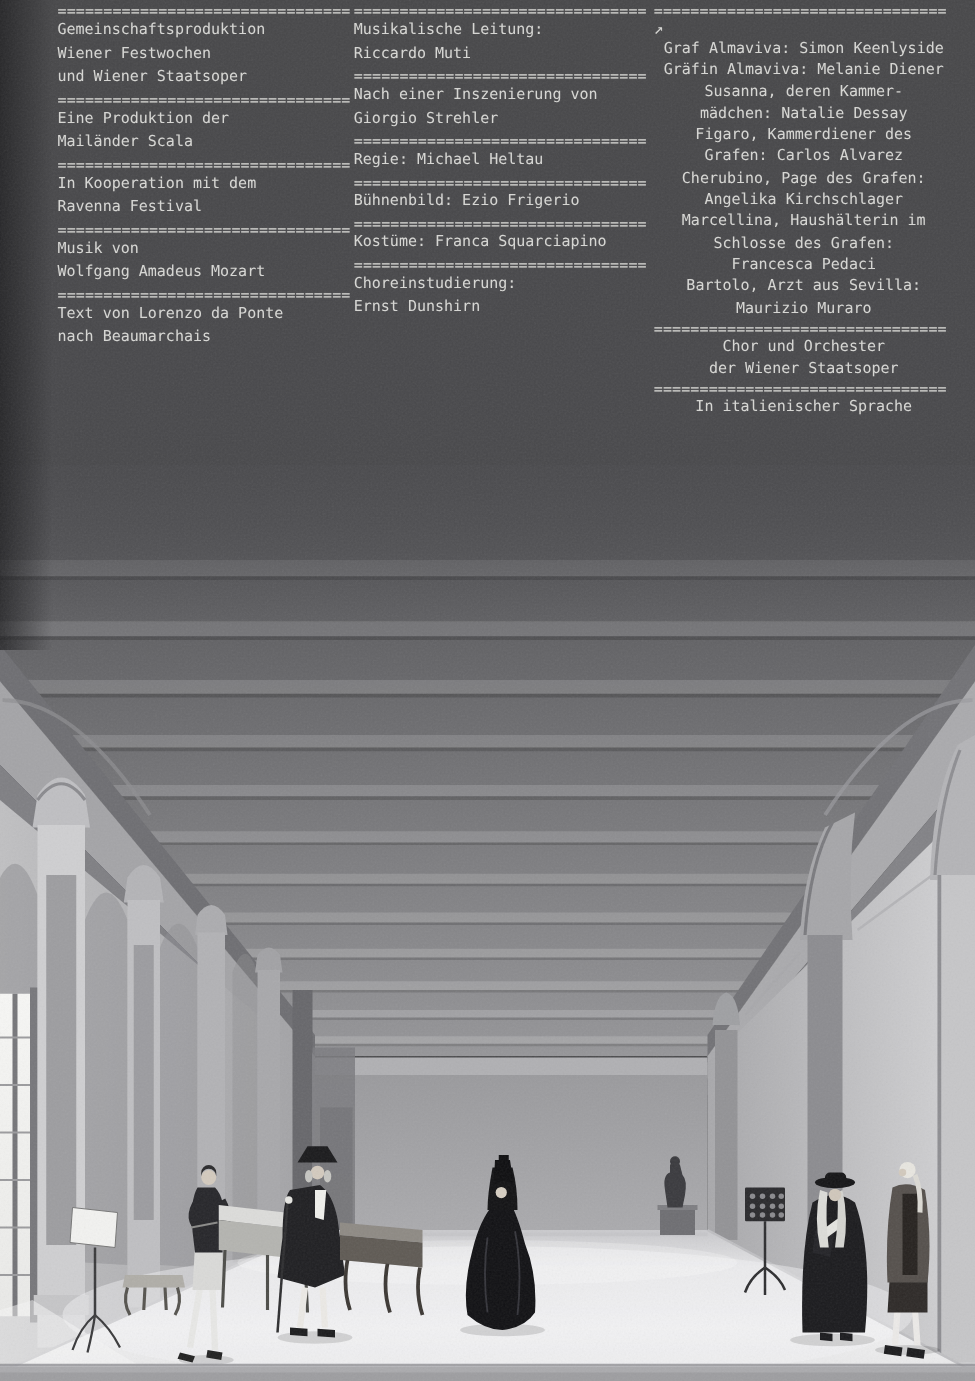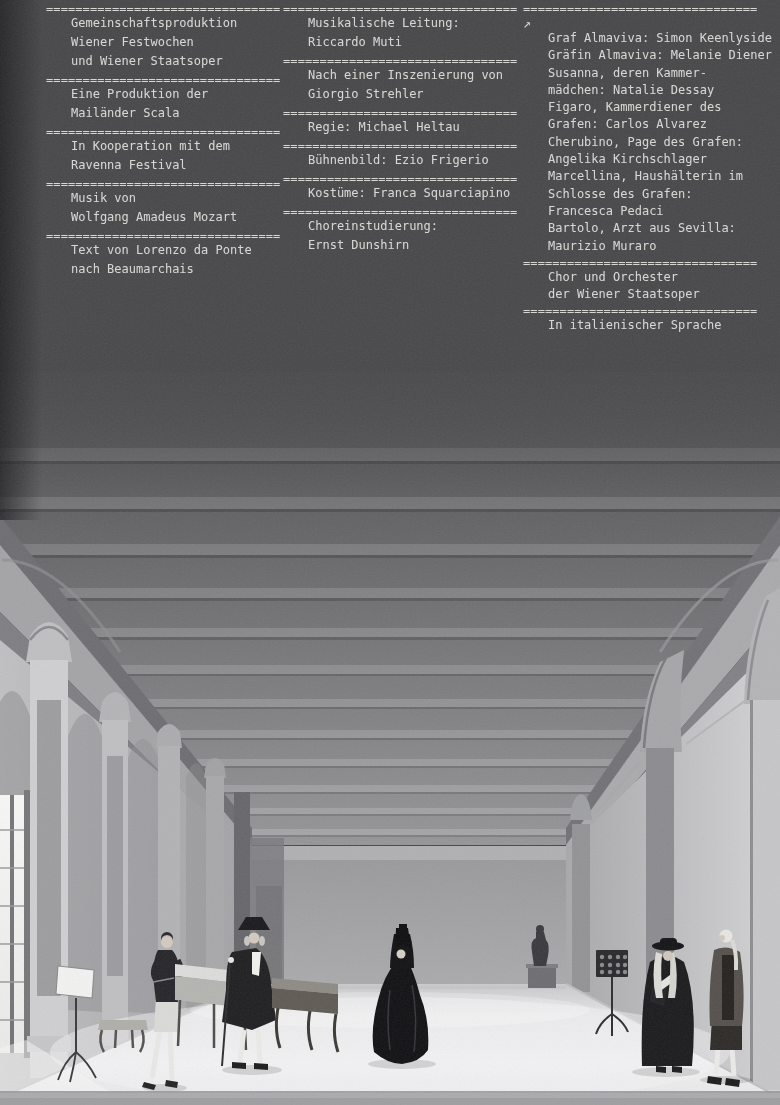--- a/index.html
+++ b/index.html
@@ -7,22 +7,22 @@
     position:relative;width:780px;height:1105px;overflow:hidden;
     background:#474749;
     font-family:"DejaVu Sans Mono","Liberation Mono",monospace;
   }
   #photo-svg{position:absolute;left:0;top:0;width:780px;height:1105px;display:block;}
   .credits{position:absolute;left:0;top:0;width:780px;height:360px;}
   .col{position:absolute;top:3px;color:#d6d6d3;white-space:pre;
        font-family:"DejaVu Sans Mono","Liberation Mono",monospace;
        font-size:12px;line-height:1;text-shadow:0 0 1px rgba(255,255,255,.12);}
   .col span{display:block;}
-  .col .t{height:19px;margin-left:25px;}
-  .col.tight .t{height:17.3px;}
+  .col .t{height:19px;}
+  .col.tight .t{height:17.3px;text-align:center;}
   .col .d{height:14px;letter-spacing:.1px;}
   .col .a{height:15px;font-size:13px;}
 </style>
 </head>
 <body>
 
 <div id="page">
 
 <svg id="photo-svg" viewBox="0 0 780 1105" preserveAspectRatio="none">
   <defs>

